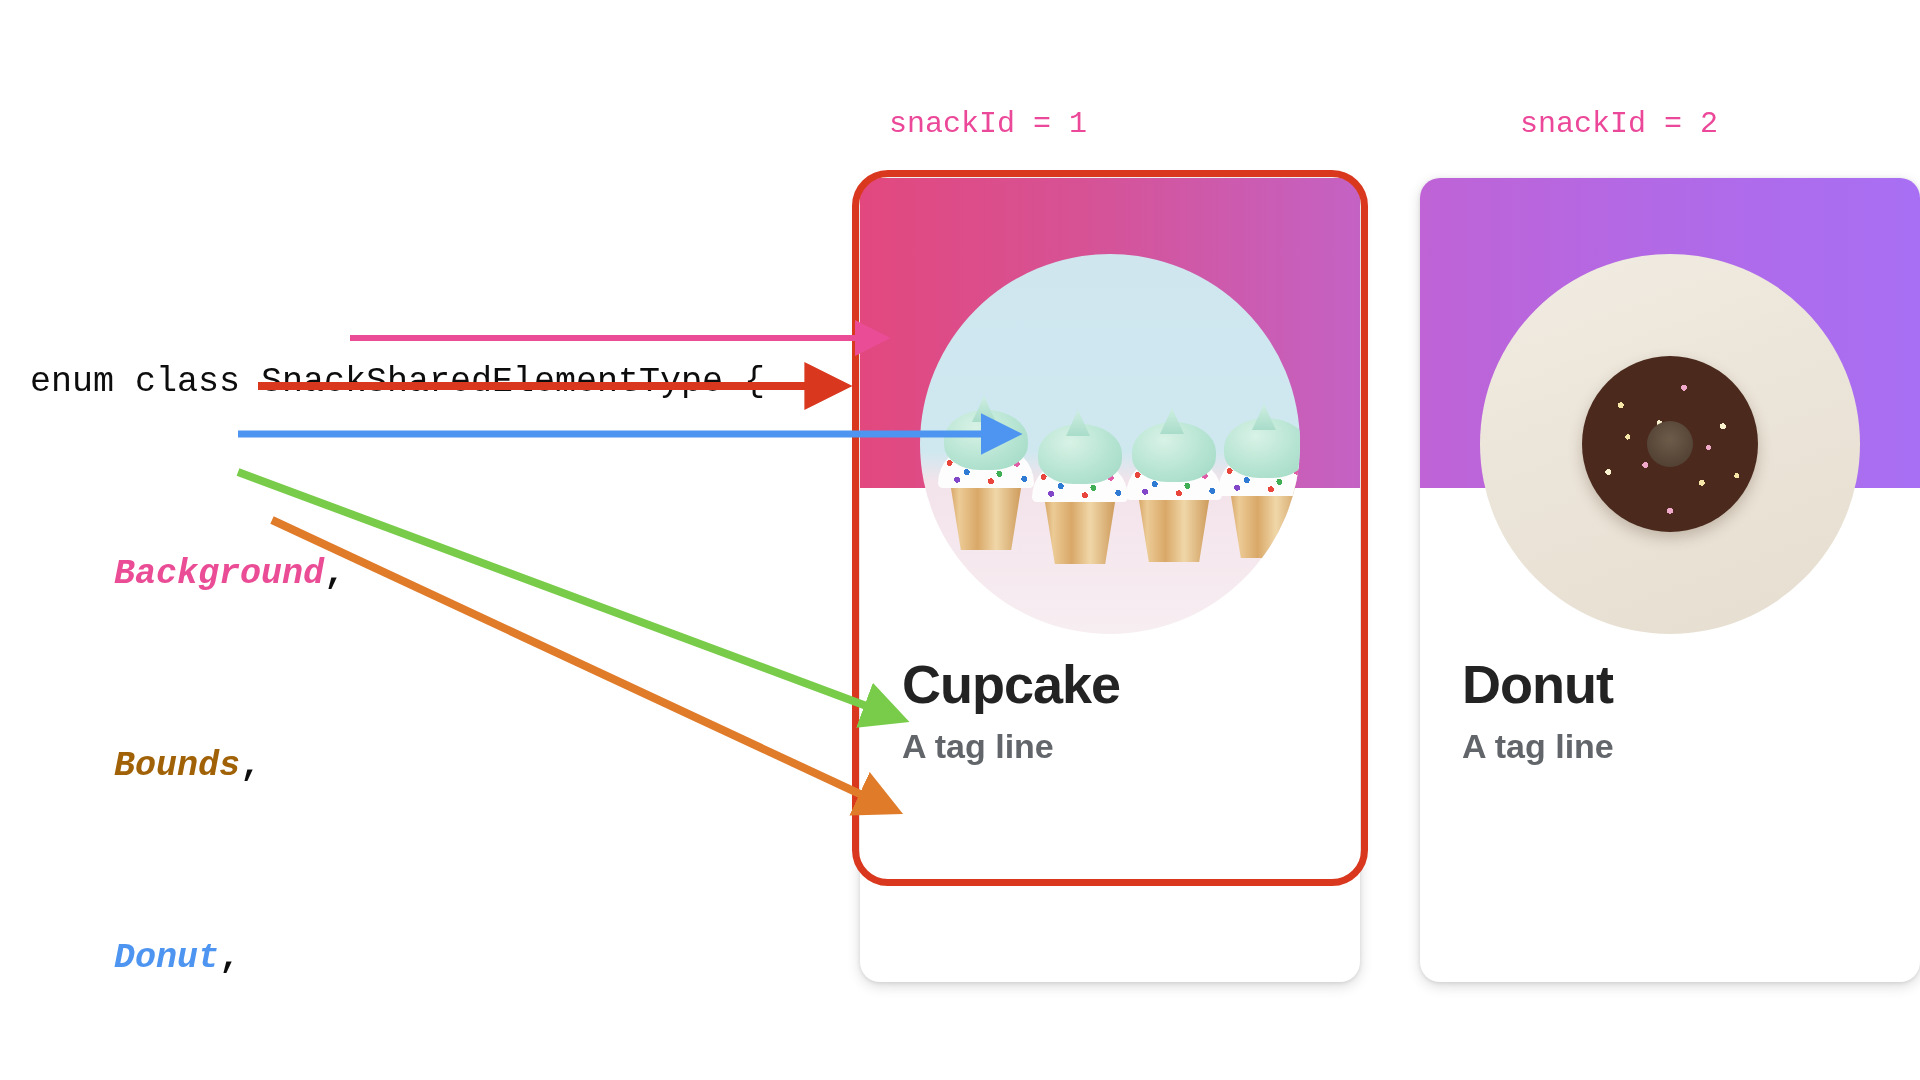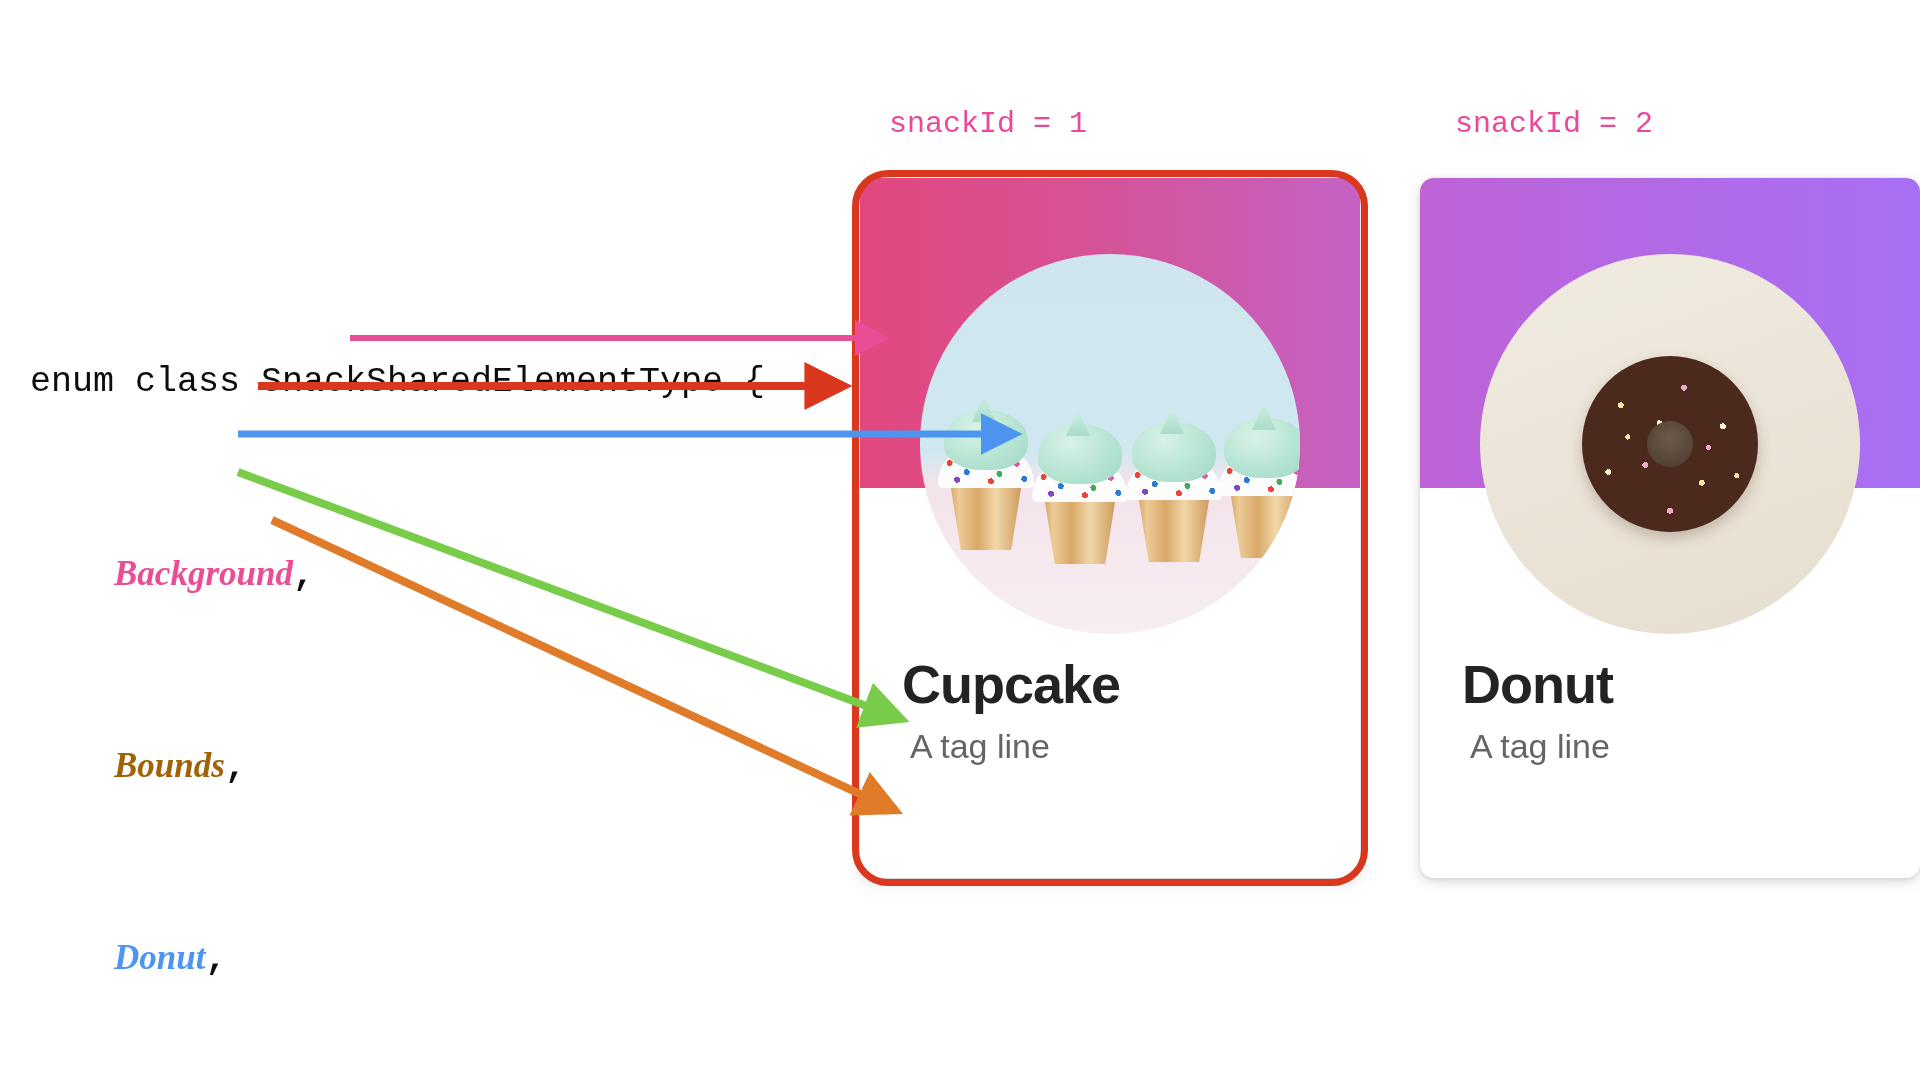--- a/index.html
+++ b/index.html
@@ -22,41 +22,41 @@
     top: 262px;
     font-family: "Liberation Mono", "DejaVu Sans Mono", monospace;
     font-size: 35px;
     line-height: 48px;
     color: #0d0d0d;
     white-space: pre;
     letter-spacing: 0px;
   }
   .code-line { display: block; height: 48px; }
   .kw { color: #0d0d0d; }
-  .ident { font-style: italic; font-weight: bold; font-family: Liberation Serif, serif; }
+  .ident { font-style: italic; font-weight: bold; }
   .punc { color: #0d0d0d; font-style: normal; font-weight: bold; }
   .indent { display: inline-block; width: 4ch; }
 
   
   .card-header {
     position: absolute;
     font-family: "Liberation Mono", "DejaVu Sans Mono", monospace;
     font-size: 30px;
     color: #ec4899;
     white-space: nowrap;
   }
   #hdr-1 { left: 988px; top: 107px; transform: translateX(-50%); }
-  #hdr-2 { left: 1554px; top: 107px; transform: translateX(-50%); }
+  #hdr-2 { left: 1619px; top: 107px; transform: translateX(-50%); }
 
   
   .card {
     position: absolute;
     width: 500px;
-    height: 700px;
-    border-radius: 14px;
+    height: 804px;
+    border-radius: 20px;
     background: #ffffff;
     box-shadow: 0 4px 14px rgba(0,0,0,0.14), 0 1px 4px rgba(0,0,0,0.10);
     overflow: hidden;
   }
   #card-1 { left: 860px; top: 178px; }
   #card-2 { left: 1420px; top: 178px; }
 
   .card-banner {
     position: absolute;
     left: 0; top: 0;
@@ -170,23 +170,22 @@
     font-size: 54px;
     font-weight: bold;
     color: #232323;
     letter-spacing: -1px;
     line-height: 1.05;
   }
   .card-tagline {
     margin-top: 14px;
     font-family: "Liberation Sans", sans-serif;
     font-size: 34px;
-    font-weight: normal;
+    font-weight: bold;
     color: #62666a;
-    margin-left: 8px;
   }
 
   
   .overlay {
     position: absolute;
     left: 0; top: 0;
     width: 1920px; height: 1080px;
     pointer-events: none;
   }
   .bounds-rect {

